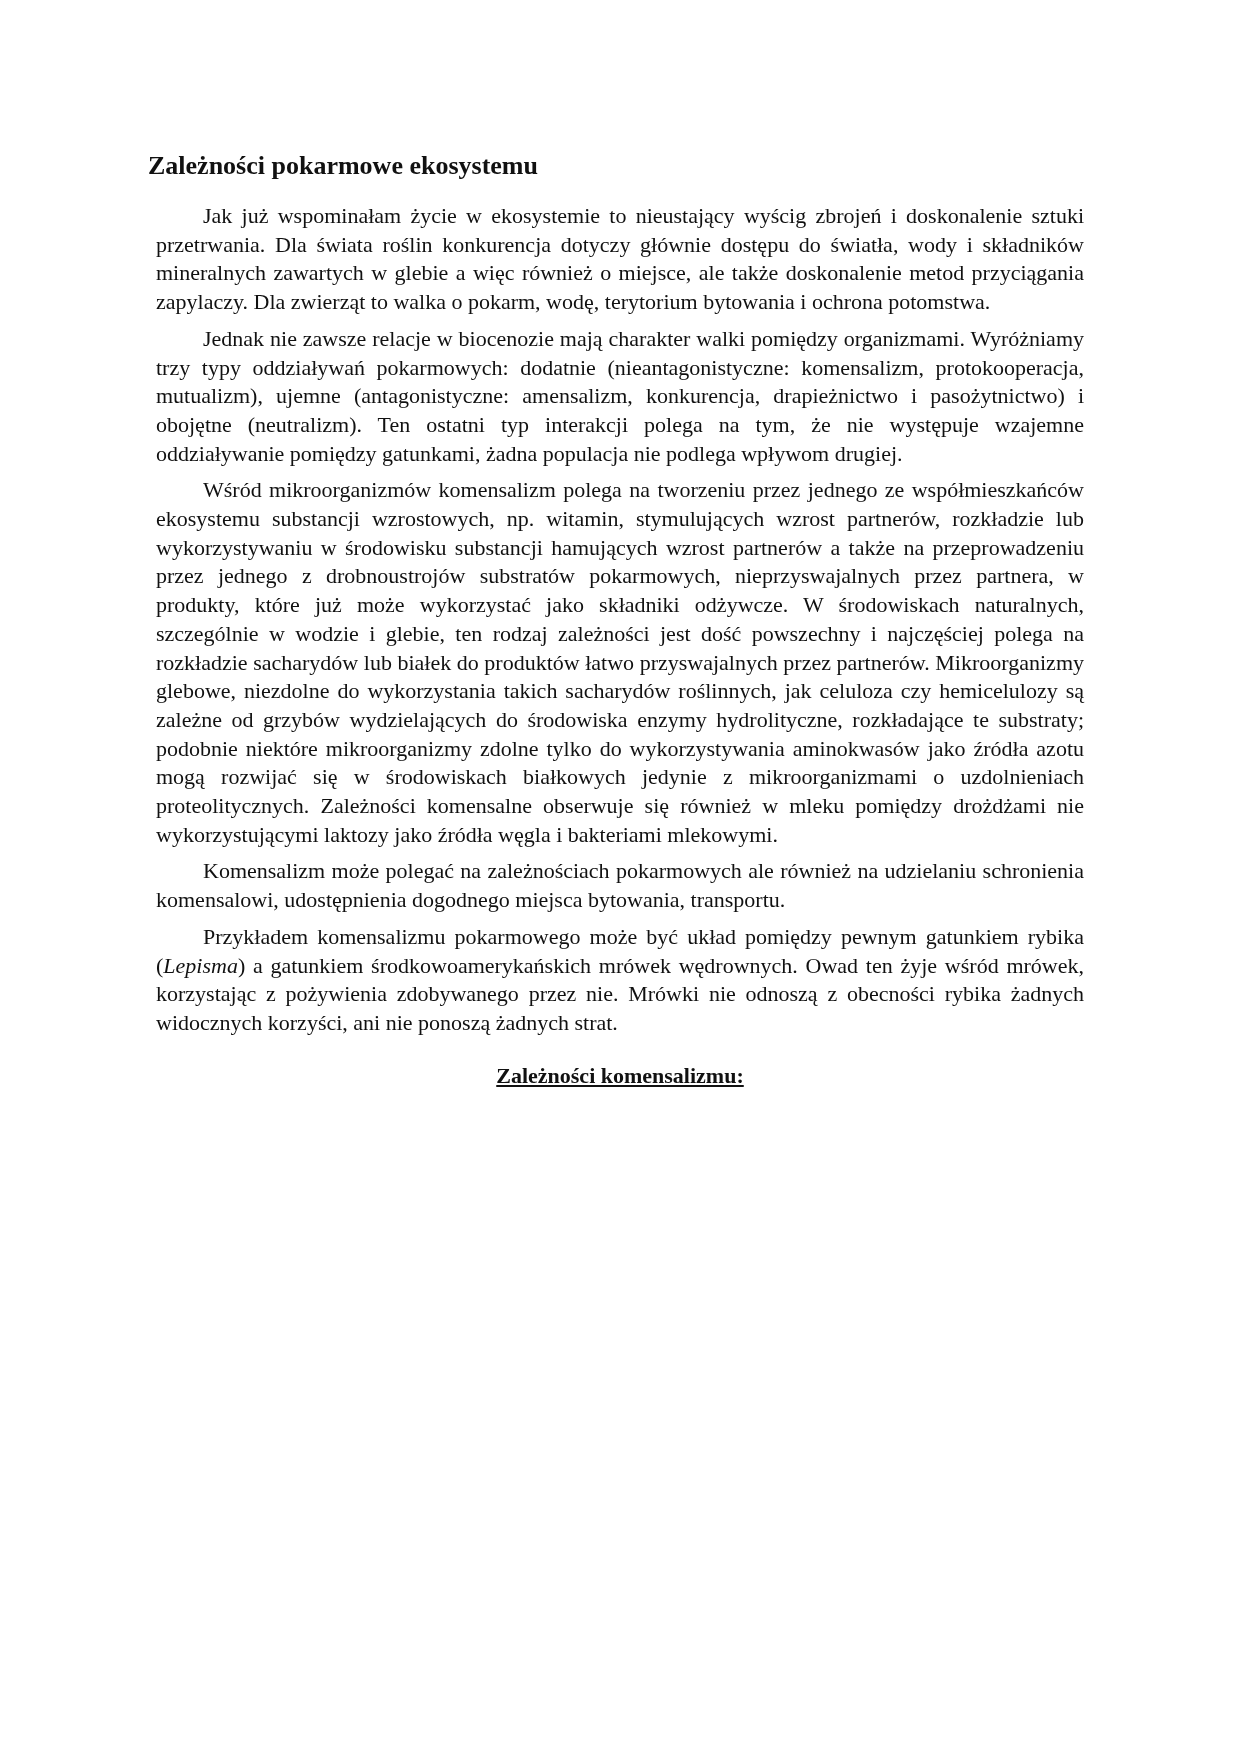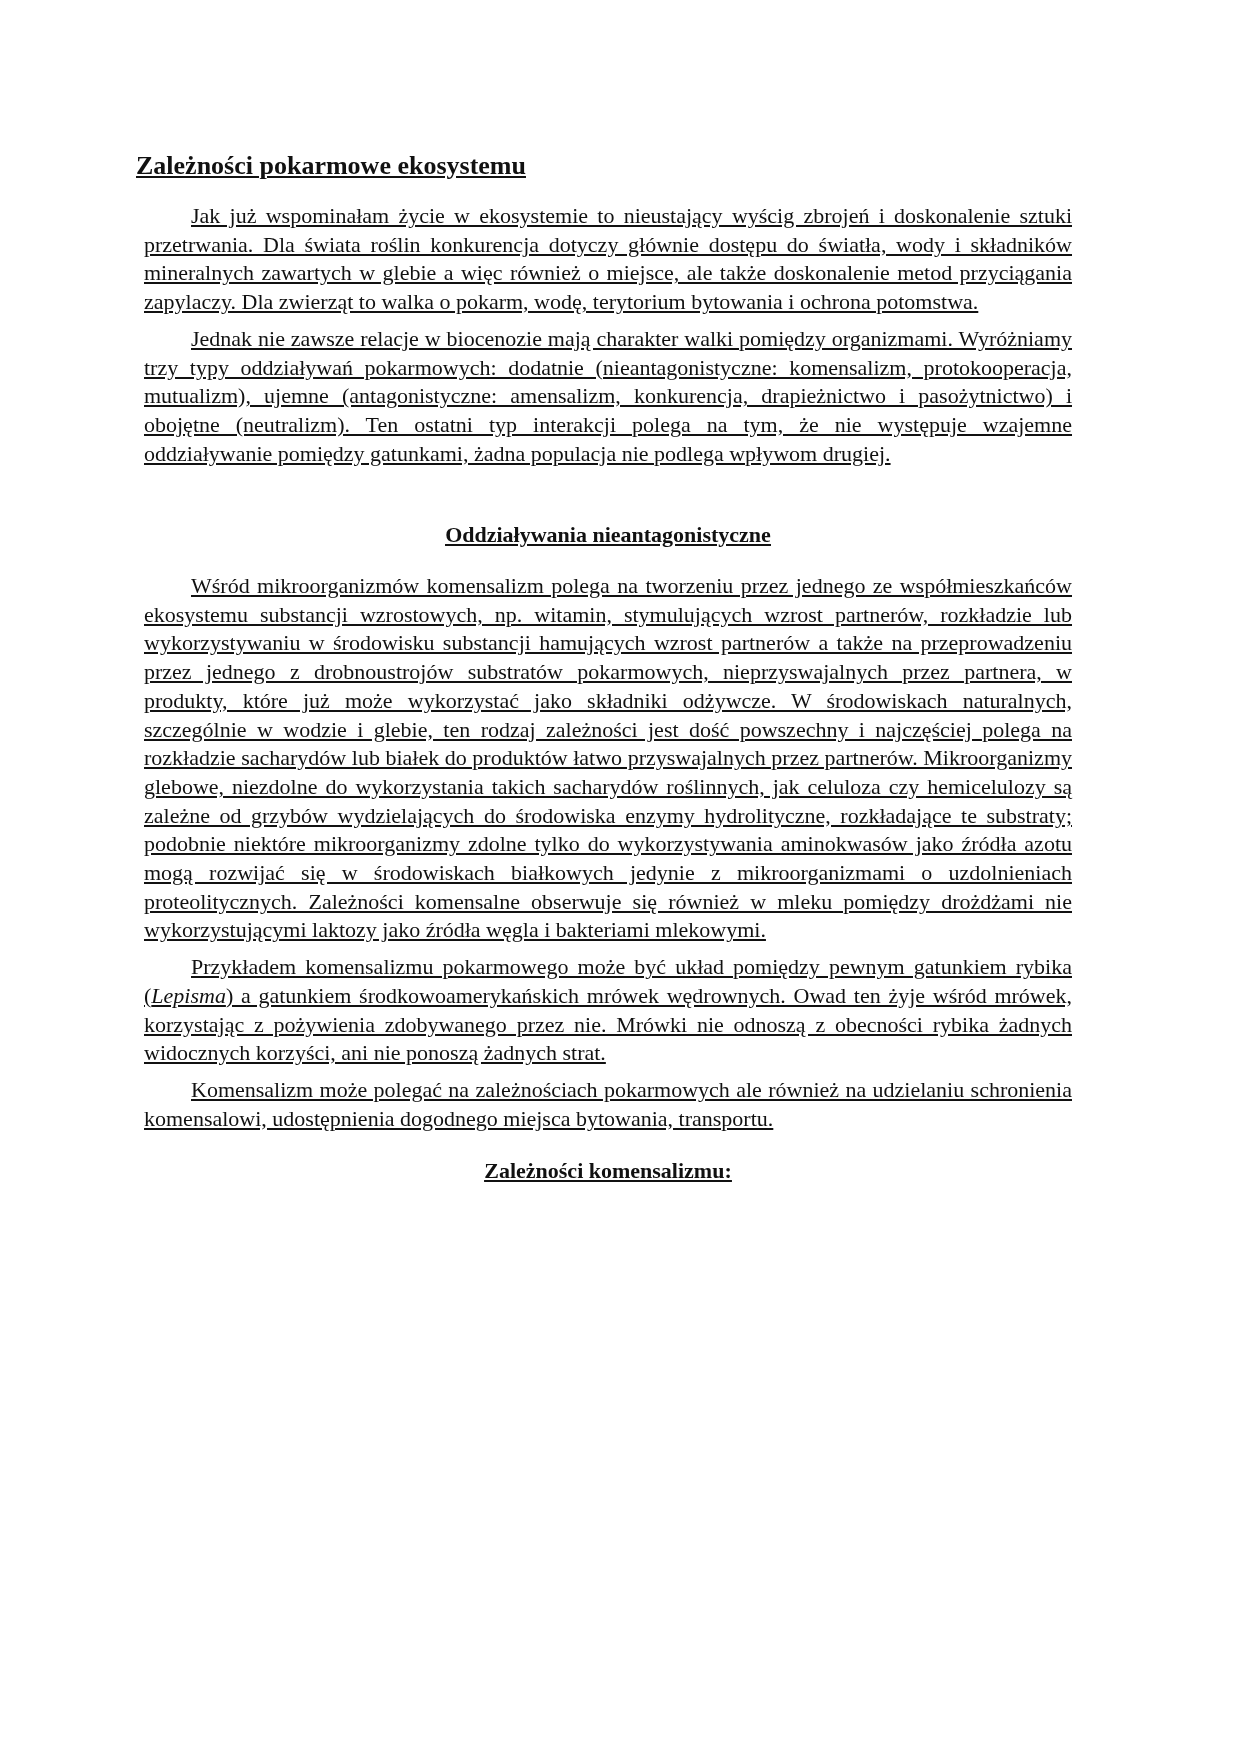--- a/index.html
+++ b/index.html
@@ -1,26 +1,25 @@
 <!DOCTYPE html>
 <html><head>
   <meta charset="utf-8">
   <style>
     html, body { margin: 0; padding: 0; background: #ffffff; }
     body { width: 1240px; height: 1754px; position: relative; overflow: hidden; }
     .page {
       position: absolute;
-      left: 136px;
+      left: 148px;
       top: 150px;
       width: 944px;
       font-family: "Liberation Serif", "DejaVu Serif", serif;
       color: #111111;
       font-size: 22px;
       line-height: 28.7px;
-      text-decoration: underline;
     }
     .doc-title {
       font-size: 26px;
       font-weight: bold;
       margin: 0 0 20px 0;
       line-height: 32px;
     }
     p { margin: 8px; text-align: justify; }
     .indent { text-indent: 47px; }
     .section-heading {
@@ -36,22 +35,21 @@
   </style>
 </head>
 <body>
 
 <div class="page">
   <h1 class="doc-title">Zależności pokarmowe ekosystemu</h1>
 
   <p class="indent">Jak już wspominałam życie w ekosystemie to nieustający wyścig zbrojeń i doskonalenie sztuki przetrwania. Dla świata roślin konkurencja dotyczy głównie dostępu do światła, wody i składników mineralnych zawartych w glebie a więc również o miejsce, ale także doskonalenie metod przyciągania zapylaczy. Dla zwierząt to walka o pokarm, wodę, terytorium bytowania i ochrona potomstwa.</p>
   <p class="indent">Jednak nie zawsze relacje w biocenozie mają charakter walki pomiędzy organizmami. Wyróżniamy trzy typy oddziaływań pokarmowych: dodatnie (nieantagonistyczne: komensalizm, protokooperacja, mutualizm),  ujemne (antagonistyczne: amensalizm, konkurencja, drapieżnictwo i pasożytnictwo) i obojętne (neutralizm). Ten ostatni typ interakcji polega na tym, że nie występuje wzajemne oddziaływanie pomiędzy gatunkami, żadna populacja nie podlega wpływom drugiej.</p>
 
-  <div class="section-heading">Oddziaływania nieantagonistyczne</div>
 
 
   <p class="indent">Wśród mikroorganizmów komensalizm polega na tworzeniu przez jednego ze współmieszkańców ekosystemu substancji wzrostowych, np. witamin, stymulujących wzrost partnerów, rozkładzie lub wykorzystywaniu w środowisku substancji hamujących wzrost partnerów a także na  przeprowadzeniu przez jednego z drobnoustrojów substratów pokarmowych, nieprzyswajalnych przez partnera, w produkty, które już może wykorzystać jako składniki odżywcze. W środowiskach naturalnych, szczególnie w wodzie i glebie, ten rodzaj zależności jest dość powszechny i najczęściej polega na rozkładzie sacharydów lub białek do produktów łatwo przyswajalnych przez partnerów. Mikroorganizmy glebowe, niezdolne do wykorzystania takich sacharydów roślinnych, jak celuloza czy hemicelulozy są zależne od grzybów wydzielających do środowiska enzymy hydrolityczne, rozkładające te substraty; podobnie niektóre mikroorganizmy zdolne tylko do wykorzystywania aminokwasów jako źródła azotu mogą rozwijać się w środowiskach białkowych jedynie z mikroorganizmami o uzdolnieniach proteolitycznych. Zależności komensalne obserwuje się również w mleku pomiędzy drożdżami nie wykorzystującymi laktozy jako źródła węgla i bakteriami mlekowymi.</p>
+  <p class="indent">Komensalizm może polegać na zależnościach pokarmowych ale również na udzielaniu schronienia komensalowi, udostępnienia dogodnego miejsca bytowania, transportu.</p>
+
   <p class="indent"><span>Przykładem komensalizmu pokarmowego może być układ pomiędzy pewnym gatunkiem rybika (</span><em>Lepisma</em><span>) a gatunkiem środkowoamerykańskich mrówek wędrownych. Owad ten żyje wśród mrówek, korzystając z pożywienia zdobywanego przez nie. Mrówki nie odnoszą z obecności rybika żadnych widocznych korzyści, ani nie ponoszą żadnych strat.</span></p>
-
-  <p class="indent">Komensalizm może polegać na zależnościach pokarmowych ale również na udzielaniu schronienia komensalowi, udostępnienia dogodnego miejsca bytowania, transportu.</p>
 
   <div class="section-heading second">Zależności komensalizmu: </div>
 </div>
 
 </body></html>

